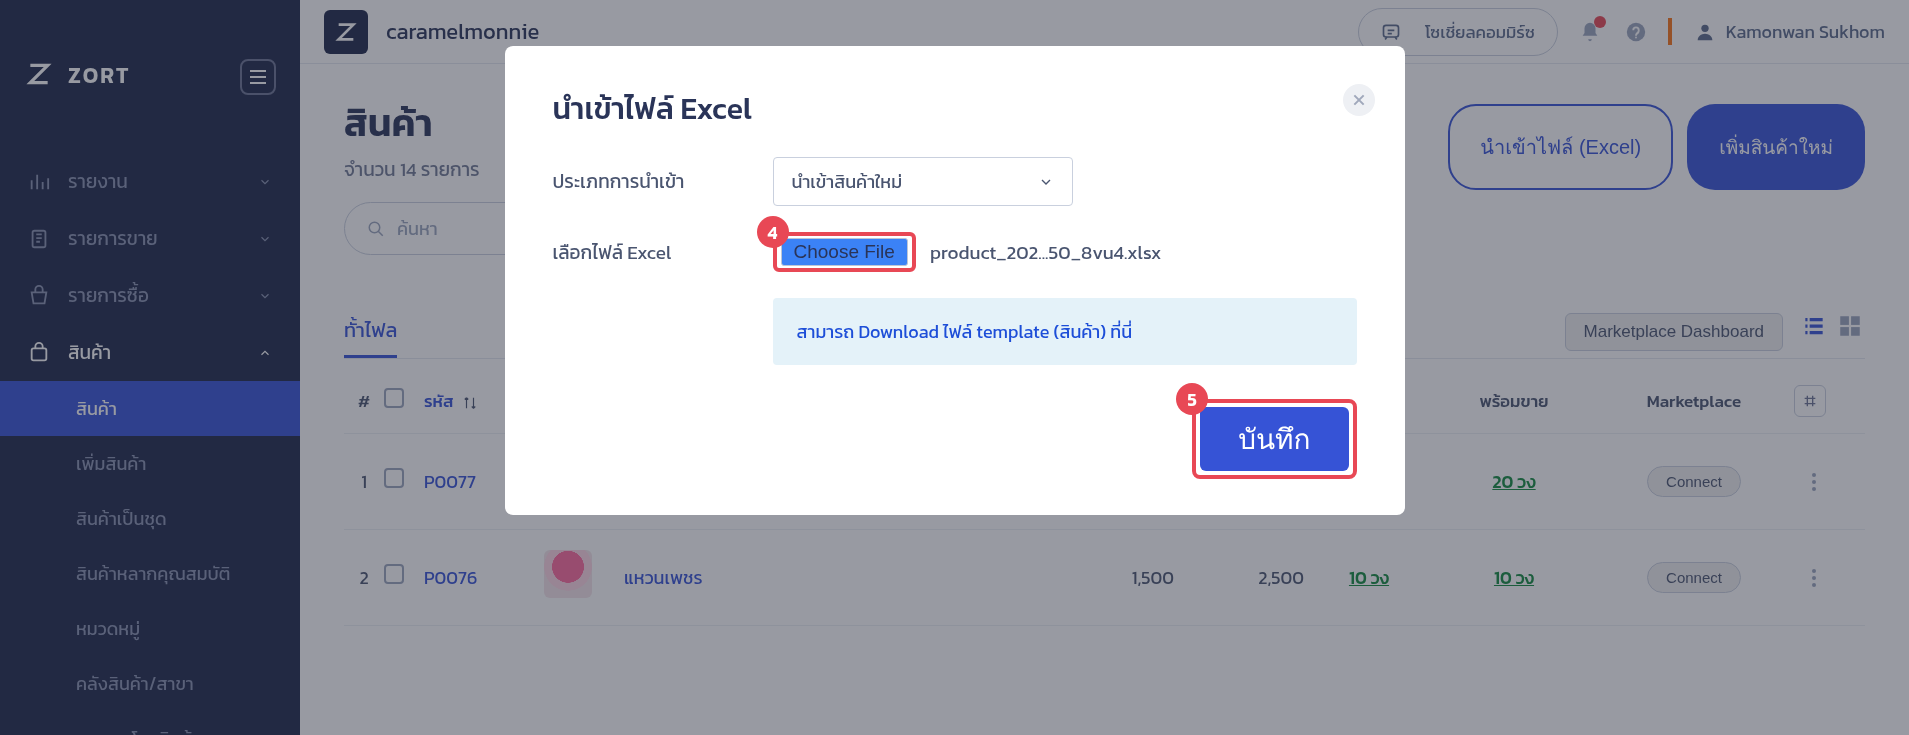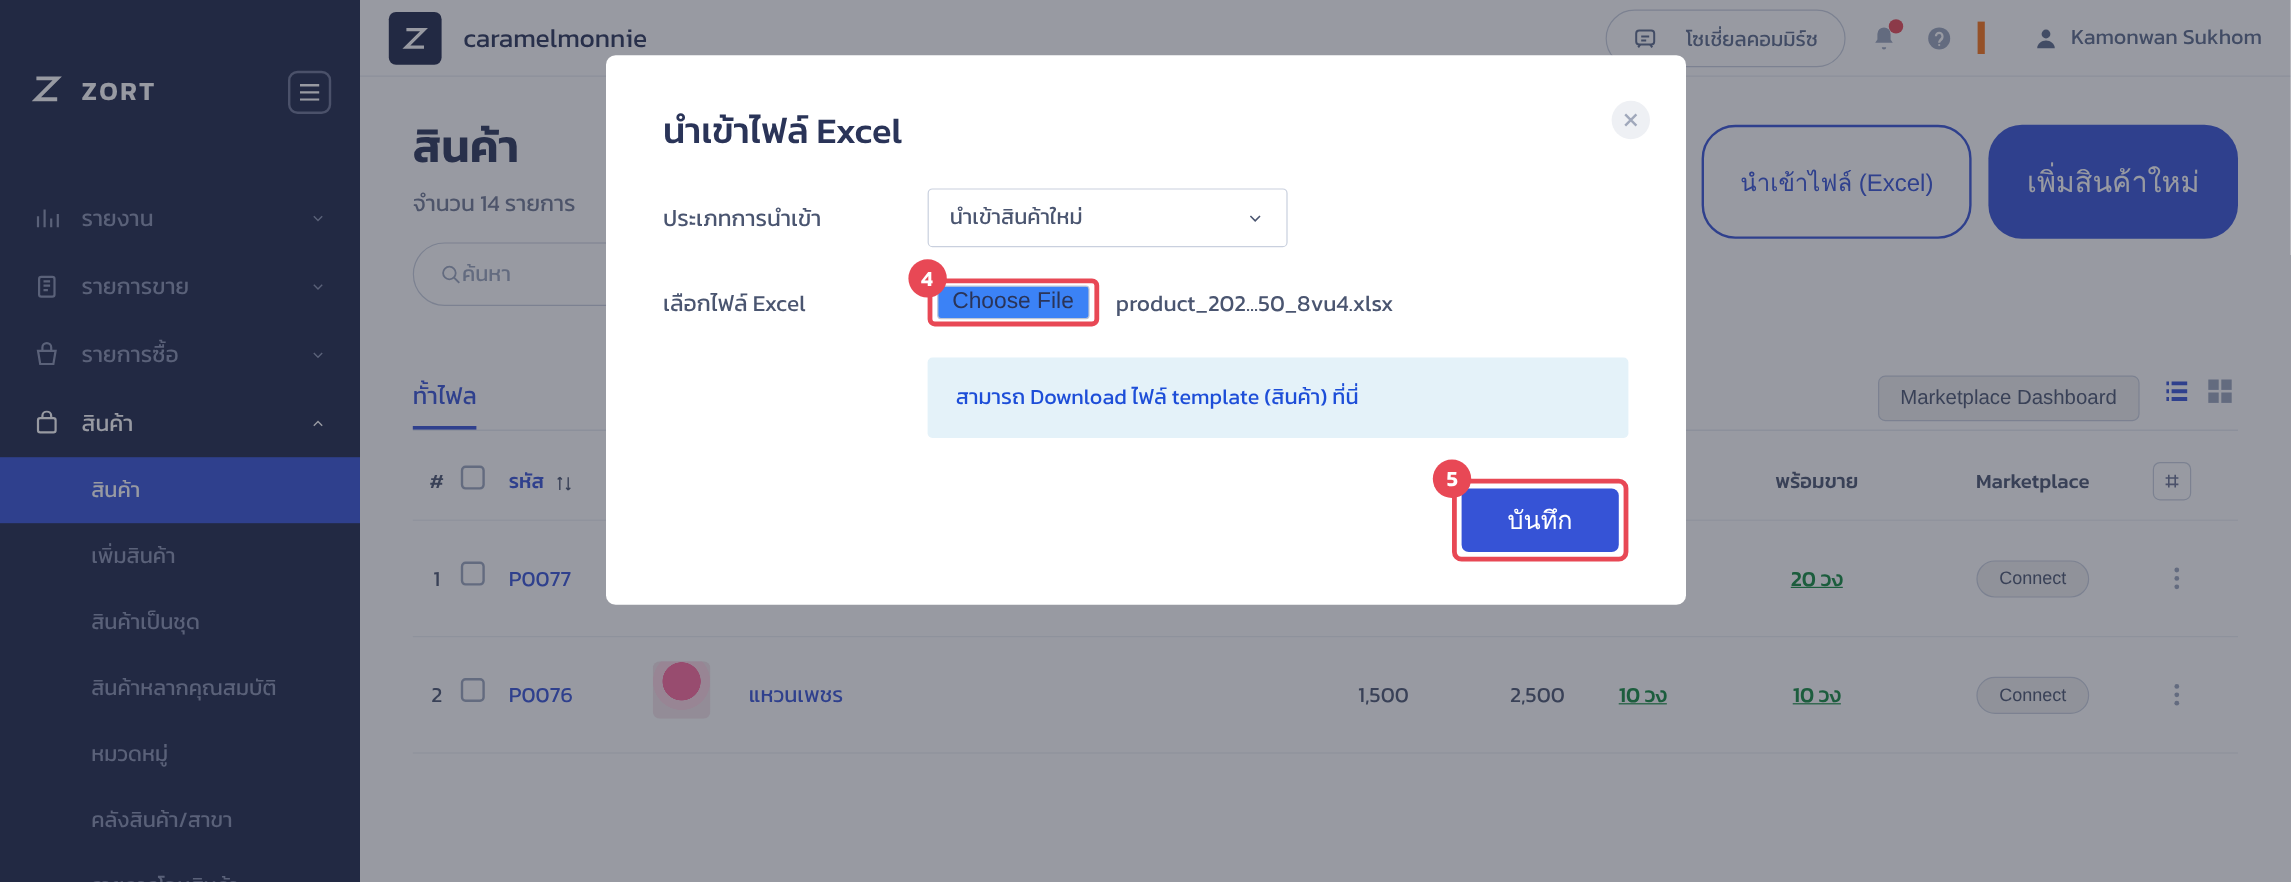--- a/index.html
+++ b/index.html
@@ -107,22 +107,22 @@
 .notif-dot {
   position: absolute;
   top: -2px; right: -2px;
   width: 12px; height: 12px;
   background: #e84855;
   border-radius: 50%;
 }
 .user-chip {
   display:flex; align-items:center; gap:10px;
   color: #5a6a8a; font-size: 18px;
-  border-left: 6px solid #f97316;
-  padding-left: 40px;
+  border-left: 4px solid #f97316;
+  padding-left: 22px;
 }
 
 
 .main {
   position: absolute;
   left: 300px; top: 64px; right: 0; bottom: 0;
   background: #fff;
   padding: 30px 44px;
 }
 .page-title { font-size: 38px; color: #2a3458; font-weight: 600; }
@@ -131,21 +131,21 @@
   display: flex;
   align-items: center;
   margin-top: 18px;
   gap: 14px;
 }
 .search-input {
   border: 1px solid #c9d0de;
   border-radius: 28px;
   padding: 12px 22px;
   width: 260px;
-  display:flex; align-items:center; 
+  display:flex; align-items:center; gap:12px;
   color: #9aa5bd;
   font-size: 18px;
 }
 .toolbar-actions {
   position: absolute;
   right: 44px;
   top: 40px;
   display: flex;
   gap: 14px;
 }
@@ -155,21 +155,21 @@
   border-radius: 28px;
   padding: 12px 30px;
   font-size: 20px;
   background: #fff;
 }
 .btn-primary {
   background: #3653d6;
   color: #fff;
   border-radius: 28px;
   padding: 28px 32px;
-  font-size: 24px;
+  font-size: 19px;
   border: none;
 }
 .tabs-row {
   display: flex;
   align-items: center;
   margin-top: 50px;
   border-bottom: 1px solid #e4e8ef;
 }
 .tab {
   padding: 10px 0;
@@ -331,21 +331,21 @@
   border: 4px solid #e84855;
   border-radius: 8px;
   padding: 4px;
   position: relative;
 }
 .save-btn {
   background: #3653d6;
   color: #fff;
   border-radius: 6px;
   padding: 10px 38px;
-  font-size: 21px;
+  font-size: 28px;
   border: none;
 }
 
 svg { display: block; }
 </style>
 </head>
 <body>
 
 <div class="sidebar">
   <div class="sidebar-header">

